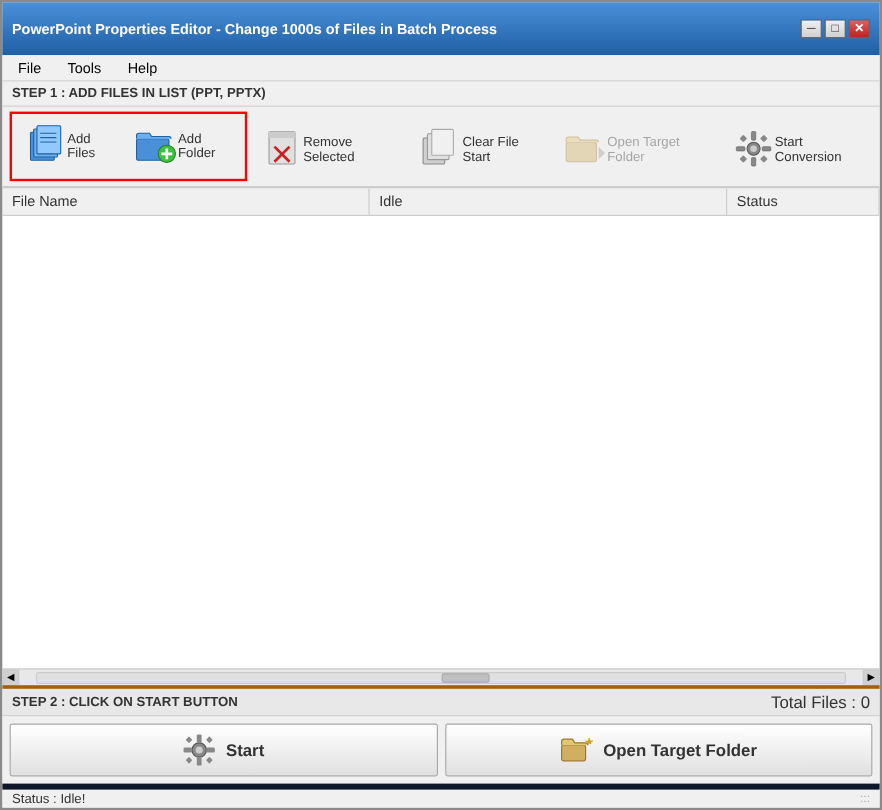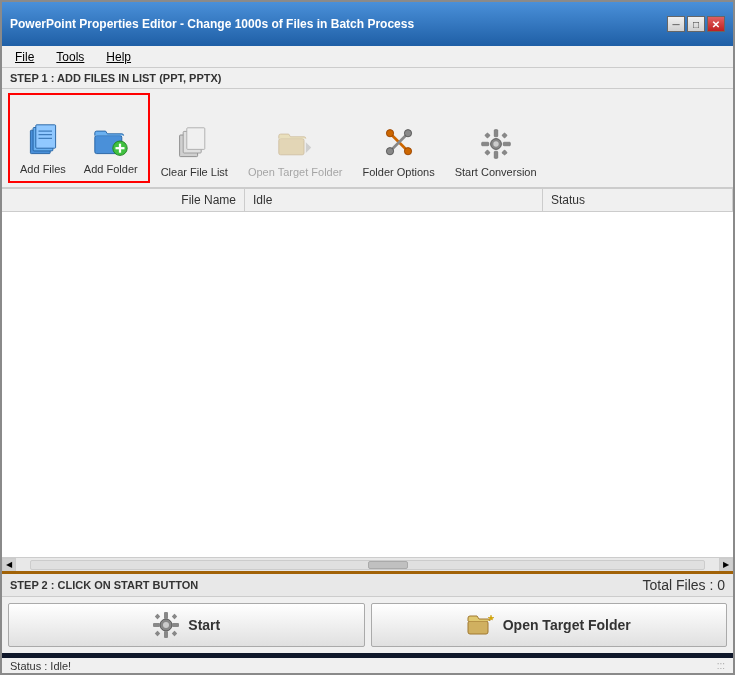--- a/index.html
+++ b/index.html
@@ -56,21 +56,20 @@
       font-weight: bold;
     }
     .menu-bar {
       background: #f0f0f0;
       border-bottom: 1px solid #ccc;
       display: flex;
       padding: 2px 4px;
       gap: 4px;
       flex-shrink: 0;
       height: 22px;
-      text-decoration: underline;
     }
     .menu-item {
       padding: 1px 8px;
       cursor: pointer;
       border: 1px solid transparent;
       font-size: 12px;
     }
     .step-label {
       background: #f0f0f0;
       border-bottom: 1px solid #ccc;
@@ -84,30 +83,29 @@
       background: #f0f0f0;
       border-bottom: 2px solid #ccc;
       display: flex;
       padding: 4px 6px;
       gap: 2px;
       flex-shrink: 0;
       align-items: flex-end;
     }
     .toolbar-btn {
       display: flex;
-      flex-direction: column;
+      flex-direction: row;
       align-items: center;
       padding: 4px 8px;
       cursor: pointer;
       border: 1px solid transparent;
       min-width: 60px;
       background: transparent;
       font-size: 11px;
       color: #333;
-      margin-top: 20px;
     }
     .toolbar-btn.disabled {
       opacity: 0.4;
       cursor: default;
     }
     .toolbar-btn .icon {
       width: 40px;
       height: 40px;
       display: flex;
       align-items: center;
@@ -126,21 +124,21 @@
       border-bottom: 1px solid #ccc;
       flex-shrink: 0;
     }
     .file-list-header-cell {
       padding: 4px 8px;
       font-size: 12px;
       font-weight: normal;
       color: #333;
       border-right: 1px solid #ccc;
     }
-    .file-list-header-cell:first-child { width: 243px; text-align: right; }
+    .file-list-header-cell:first-child { width: 306px; }
     .file-list-header-cell:nth-child(2) { width: 298px; }
     .file-list-header-cell:last-child { flex: 1; }
     .file-list-body {
       flex: 1;
       background: white;
       overflow-y: auto;
       overflow-x: auto;
     }
     .file-list-scroll-area {
       min-height: 100%;
@@ -301,59 +299,57 @@
 
             <circle cx="30" cy="28" r="8" fill="#40c040" stroke="#208020" stroke-width="1"></circle>
             <line x1="30" y1="23" x2="30" y2="33" stroke="white" stroke-width="2.5"></line>
             <line x1="25" y1="28" x2="35" y2="28" stroke="white" stroke-width="2.5"></line>
           </svg>
         </div>
         <span>Add Folder</span>
       </div>
     </div>
 
+    <div class="toolbar-btn">
+      <div class="icon">
+        <svg class="icon-svg" viewBox="0 0 40 40" xmlns="http://www.w3.org/2000/svg">
+
+          <rect x="8" y="4" width="24" height="30" rx="1" fill="#e0e0e0" stroke="#999" stroke-width="1"></rect>
+          <rect x="8" y="4" width="24" height="6" rx="0" fill="#ccc" stroke="#999" stroke-width="0"></rect>
+          <line x1="13" y1="18" x2="27" y2="32" stroke="#cc2020" stroke-width="2.5"></line>
+          <line x1="27" y1="18" x2="13" y2="32" stroke="#cc2020" stroke-width="2.5"></line>
+        </svg>
+      </div>
+      <span>Remove Selected</span>
+    </div>
 
     <div class="toolbar-btn">
       <div class="icon">
         <svg class="icon-svg" viewBox="0 0 40 40" xmlns="http://www.w3.org/2000/svg">
 
           <rect x="4" y="10" width="20" height="24" rx="1" fill="#d0d0d0" stroke="#888" stroke-width="1"></rect>
           <rect x="8" y="6" width="20" height="24" rx="1" fill="#e0e0e0" stroke="#999" stroke-width="1"></rect>
           <rect x="12" y="2" width="20" height="24" rx="1" fill="#f0f0f0" stroke="#aaa" stroke-width="1"></rect>
         </svg>
       </div>
-      <span>Clear File List</span>
+      <span>Clear File Start</span>
     </div>
 
     <div class="toolbar-btn disabled">
       <div class="icon">
         <svg class="icon-svg" viewBox="0 0 40 40" xmlns="http://www.w3.org/2000/svg">
           <rect x="2" y="14" width="28" height="18" rx="2" fill="#d0b060" stroke="#a07830" stroke-width="1"></rect>
           <path d="M2 14 L2 11 Q2 9 4 9 L13 9 L15 12 L30 12 Q32 12 32 14" fill="#e0c870" stroke="#a07830" stroke-width="1"></path>
 
           <polygon points="32,18 38,24 32,30" fill="#4a4a4a" opacity="0.5"></polygon>
         </svg>
       </div>
       <span>Open Target Folder</span>
     </div>
 
-    <div class="toolbar-btn">
-      <div class="icon">
-        <svg class="icon-svg" viewBox="0 0 40 40" xmlns="http://www.w3.org/2000/svg">
-
-          <line x1="10" y1="8" x2="30" y2="28" stroke="#cc6600" stroke-width="3" stroke-linecap="round"></line>
-          <line x1="30" y1="8" x2="10" y2="28" stroke="#888" stroke-width="3" stroke-linecap="round"></line>
-          <circle cx="10" cy="8" r="4" fill="#cc6600" stroke="#994400" stroke-width="1"></circle>
-          <circle cx="30" cy="28" r="4" fill="#cc6600" stroke="#994400" stroke-width="1"></circle>
-          <circle cx="30" cy="8" r="4" fill="#888" stroke="#555" stroke-width="1"></circle>
-          <circle cx="10" cy="28" r="4" fill="#888" stroke="#555" stroke-width="1"></circle>
-        </svg>
-      </div>
-      <span>Folder Options</span>
-    </div>
 
     <div class="toolbar-btn">
       <div class="icon">
         <svg class="icon-svg" viewBox="0 0 40 40" xmlns="http://www.w3.org/2000/svg">
 
           <circle cx="20" cy="20" r="6" fill="#888" stroke="#555" stroke-width="1"></circle>
           <circle cx="20" cy="20" r="3" fill="#ccc"></circle>
 
           <rect x="18" y="4" width="4" height="8" rx="1" fill="#888" stroke="#555" stroke-width="0.5"></rect>
           <rect x="18" y="28" width="4" height="8" rx="1" fill="#888" stroke="#555" stroke-width="0.5"></rect>

